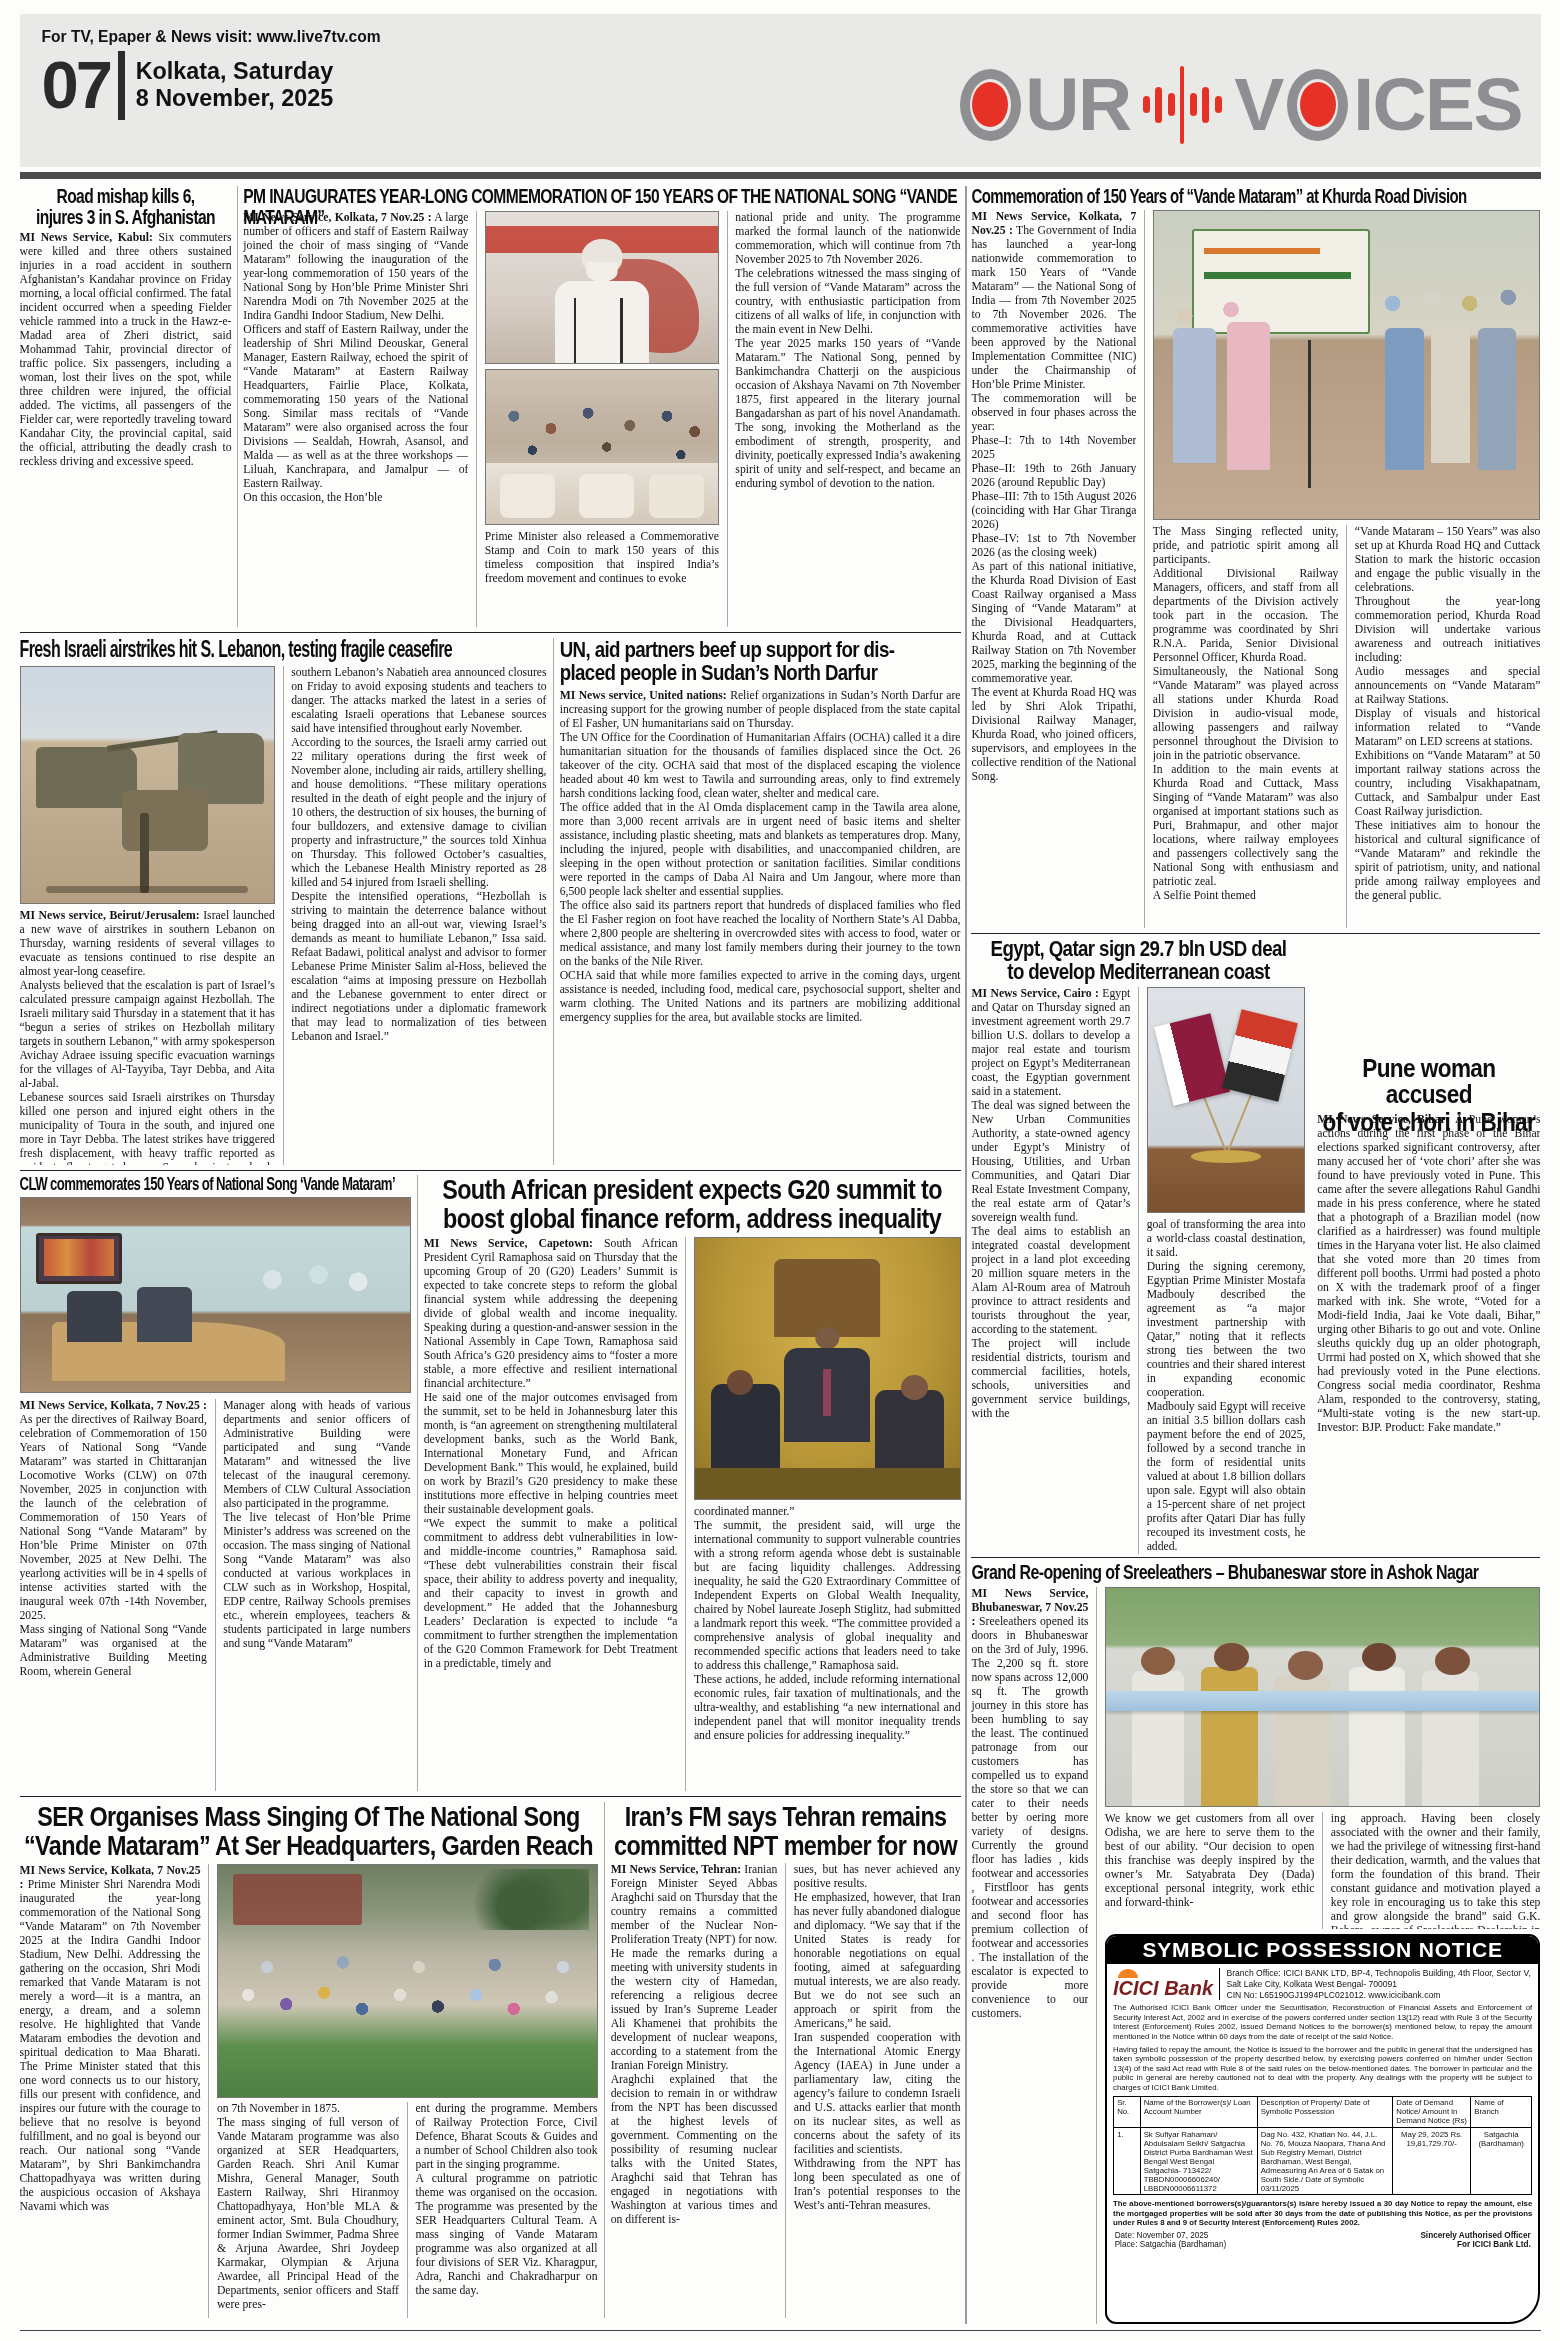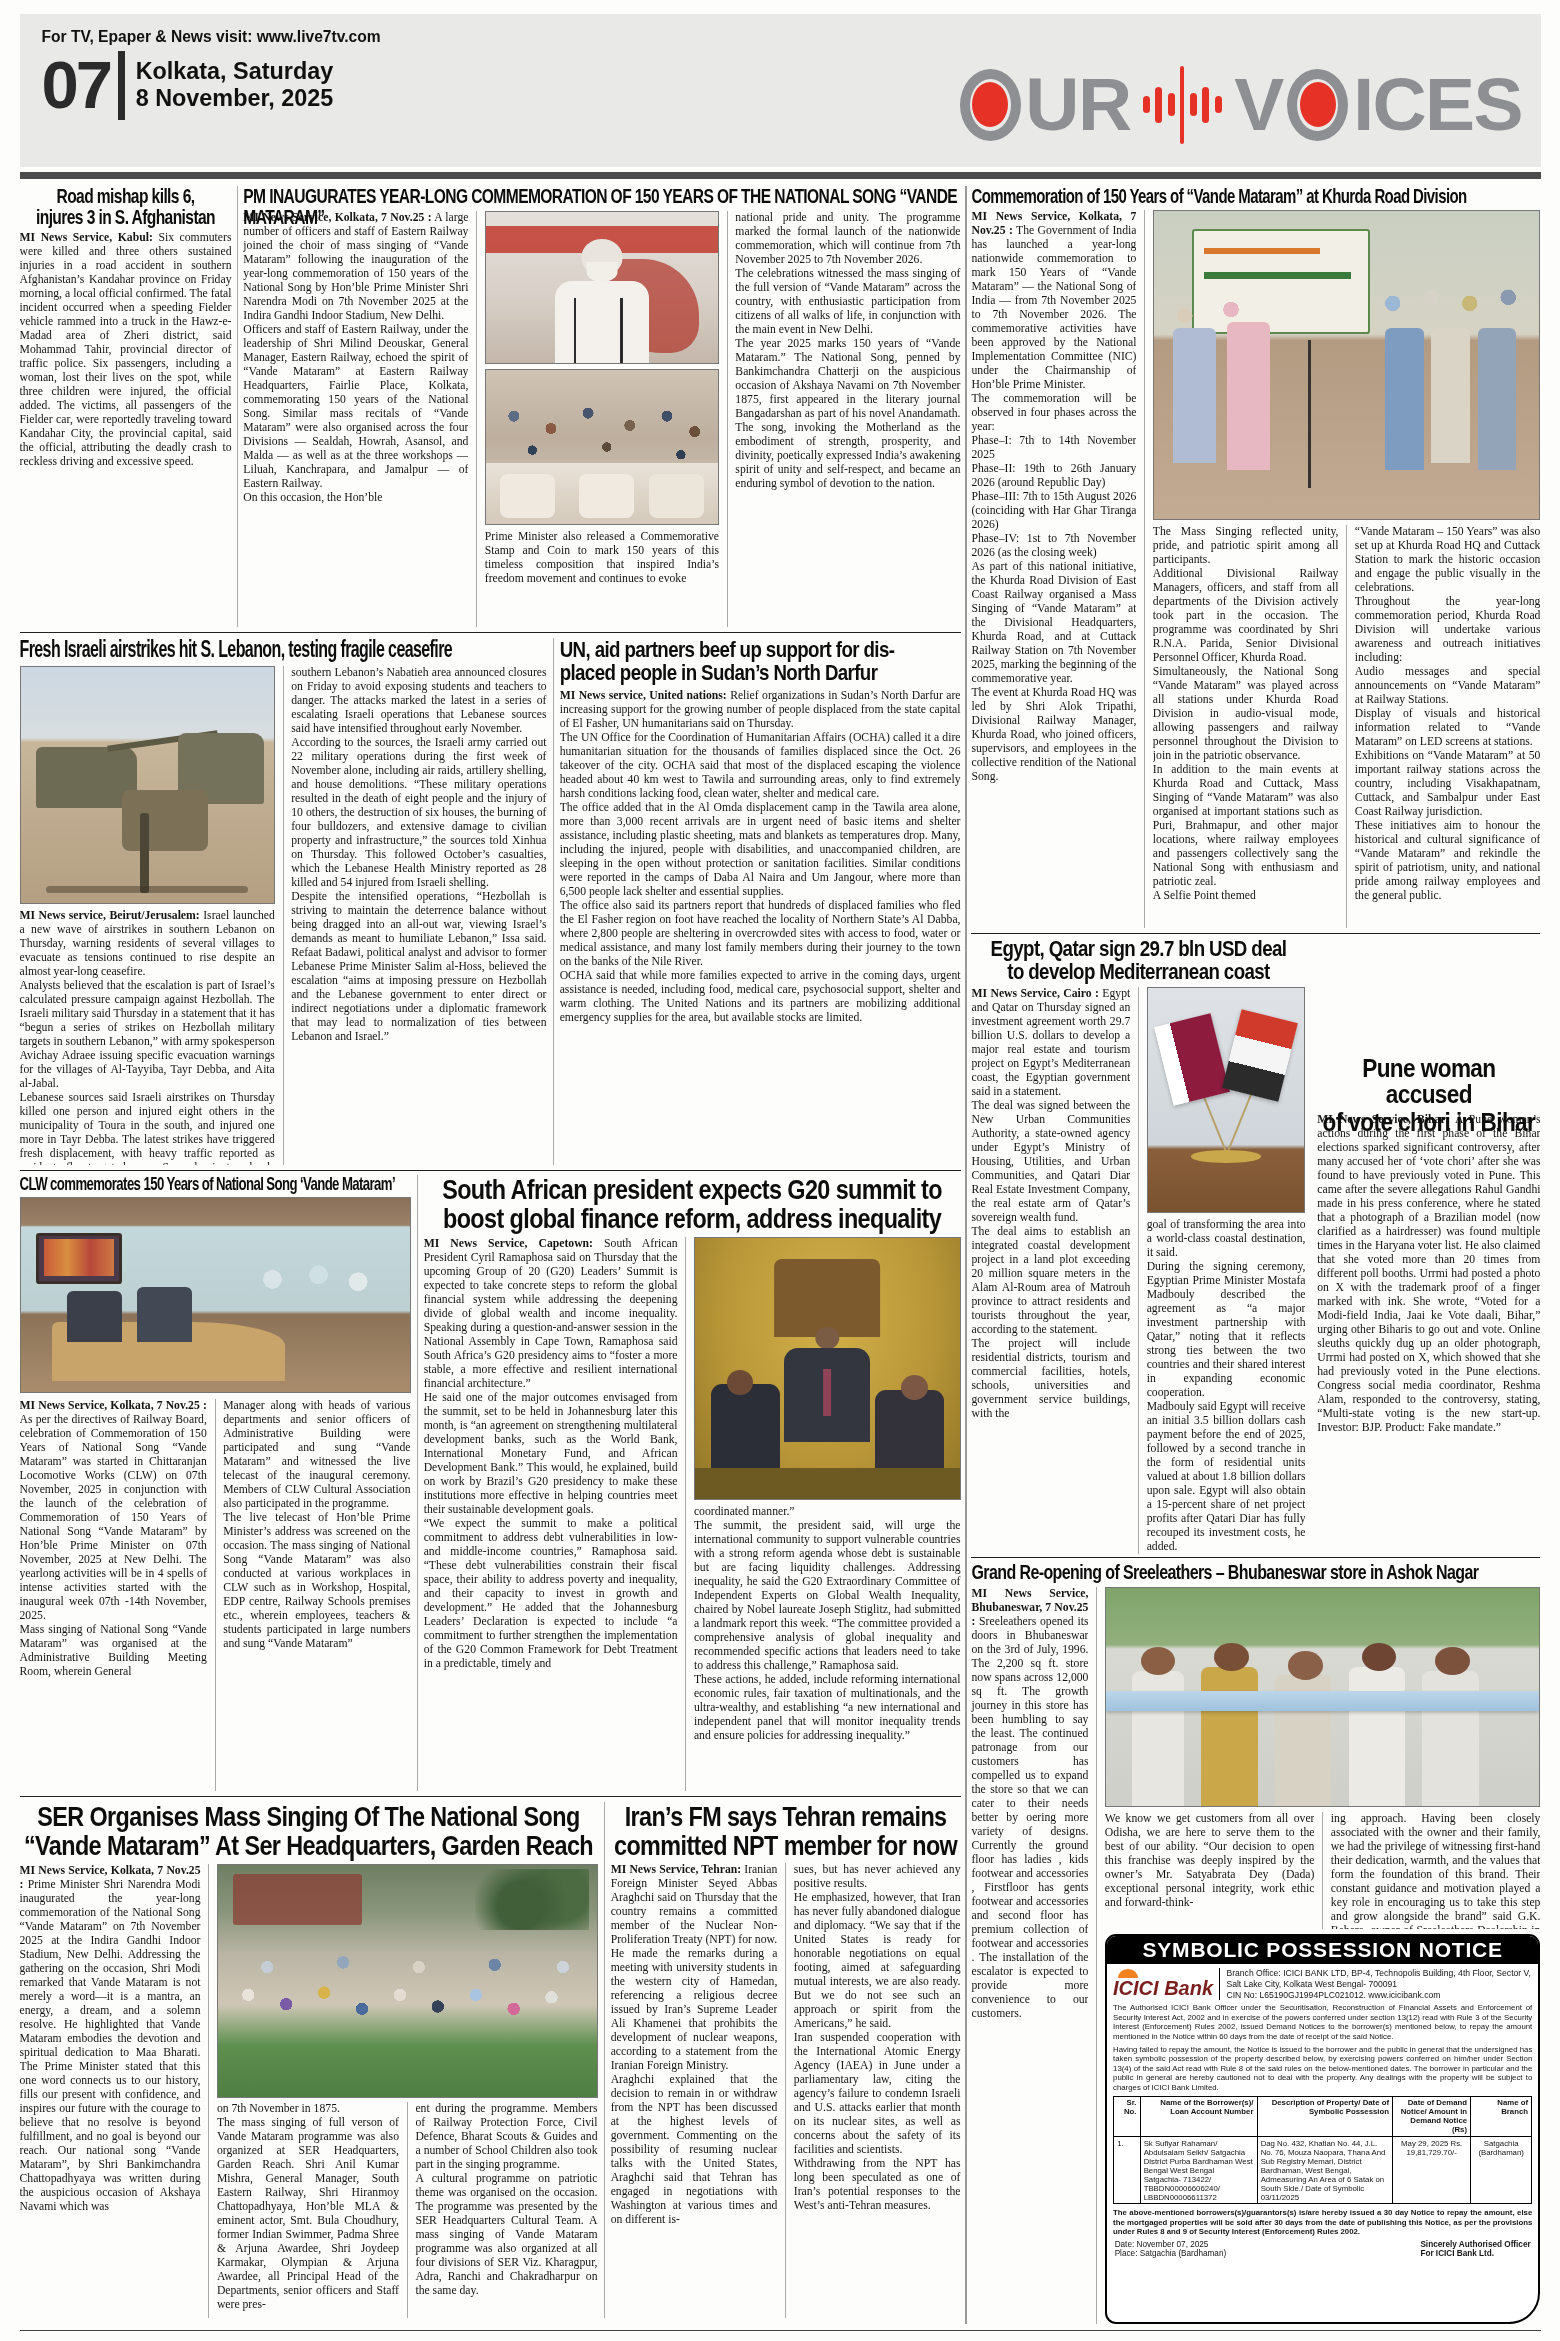--- a/index.html
+++ b/index.html
@@ -57,21 +57,21 @@
   
   .notice { border:2.3px solid #000; border-radius:11px 11px 31px 11px; overflow:hidden; background:#fff; font-family:"Liberation Sans",sans-serif; }
   .notice-title { background:#000; color:#fff; text-align:center; font-weight:700; font-size:21px; letter-spacing:0.8px; padding:2.3px 0; }
   .notice-head { display:flex; gap:6.2px; padding:3.9px 6.2px 1.6px 6.2px; align-items:center; }
   .icici-logo { font-weight:700; font-style:italic; font-size:20px; color:#7a1e1e; white-space:nowrap; position:relative; padding-top:7.8px; }
   .icici-logo .arc { position:absolute; top:0; left:4.7px; width:20px; height:9.4px; border-radius:50% 50% 0 0/100% 100% 0 0; background:#f58220; }
   .notice-branch { border-left:1.6px solid #000; padding-left:6.2px; font-size:8.6px; line-height:1.25; }
   .notice p.legal { font-size:7.8px; line-height:1.22; padding:1.6px 6.2px; text-align:justify; }
   .notice table { border-collapse:collapse; margin:2.3px 6.2px; width:calc(100% - 12.5px); font-size:7.8px; }
   .notice th, .notice td { border:1.2px solid #000; padding:1.6px 3.1px; vertical-align:top; text-align:left; }
-  .notice th { text-align:right; font-weight:700; line-height:1.15; }
+  .notice th { text-align:left; font-weight:400; line-height:1.15; }
   .notice .sign { display:flex; justify-content:space-between; padding:1.6px 7.8px 6.2px 7.8px; font-size:8.2px; font-weight:700; }
 </style>
 </head>
 <body>
 
 <div class="page">
 
   <div class="masthead">
     <div>
       <div class="tagline">For TV, Epaper &amp; News visit: www.live7tv.com</div>
@@ -424,21 +424,21 @@
                   <td>Dag No. 432, Khatian No. 44, J.L. No. 76, Mouza Naopara, Thana And Sub Registry Memari, District Bardhaman, West Bengal, Admeasuring An Area of 6 Satak on South Side./ Date of Symbolic 03/11/2025</td>
                   <td style="text-align:center;">May 29, 2025 Rs. 19,81,729.70/-</td>
                   <td style="text-align:center;">Satgachia (Bardhaman)</td>
                 </tr>
               </tbody>
                 </table>
               <p class="legal" style="font-weight:700;">The above-mentioned borrowers(s)/guarantors(s) is/are hereby issued a 30 day Notice to repay the amount, else the mortgaged properties will be sold after 30 days from the date of publishing this Notice, as per the provisions under Rules 8 and 9 of Security Interest (Enforcement) Rules 2002.</p>
               <div class="sign">
                 <span style="font-weight:400;white-space:pre-line;"><span>Date: November 07, 2025</span>
 <span>Place: Satgachia (Bardhaman)</span></span>
-                <span style="text-align:left;white-space:pre-line;"><span>Sincerely Authorised Officer</span>
+                <span style="text-align:right;white-space:pre-line;"><span>Sincerely Authorised Officer</span>
 <span>For ICICI Bank Ltd.</span></span>
               </div>
             </div>
 
           </div>
         </div>
       </div>
 
     </div>
   </div>

